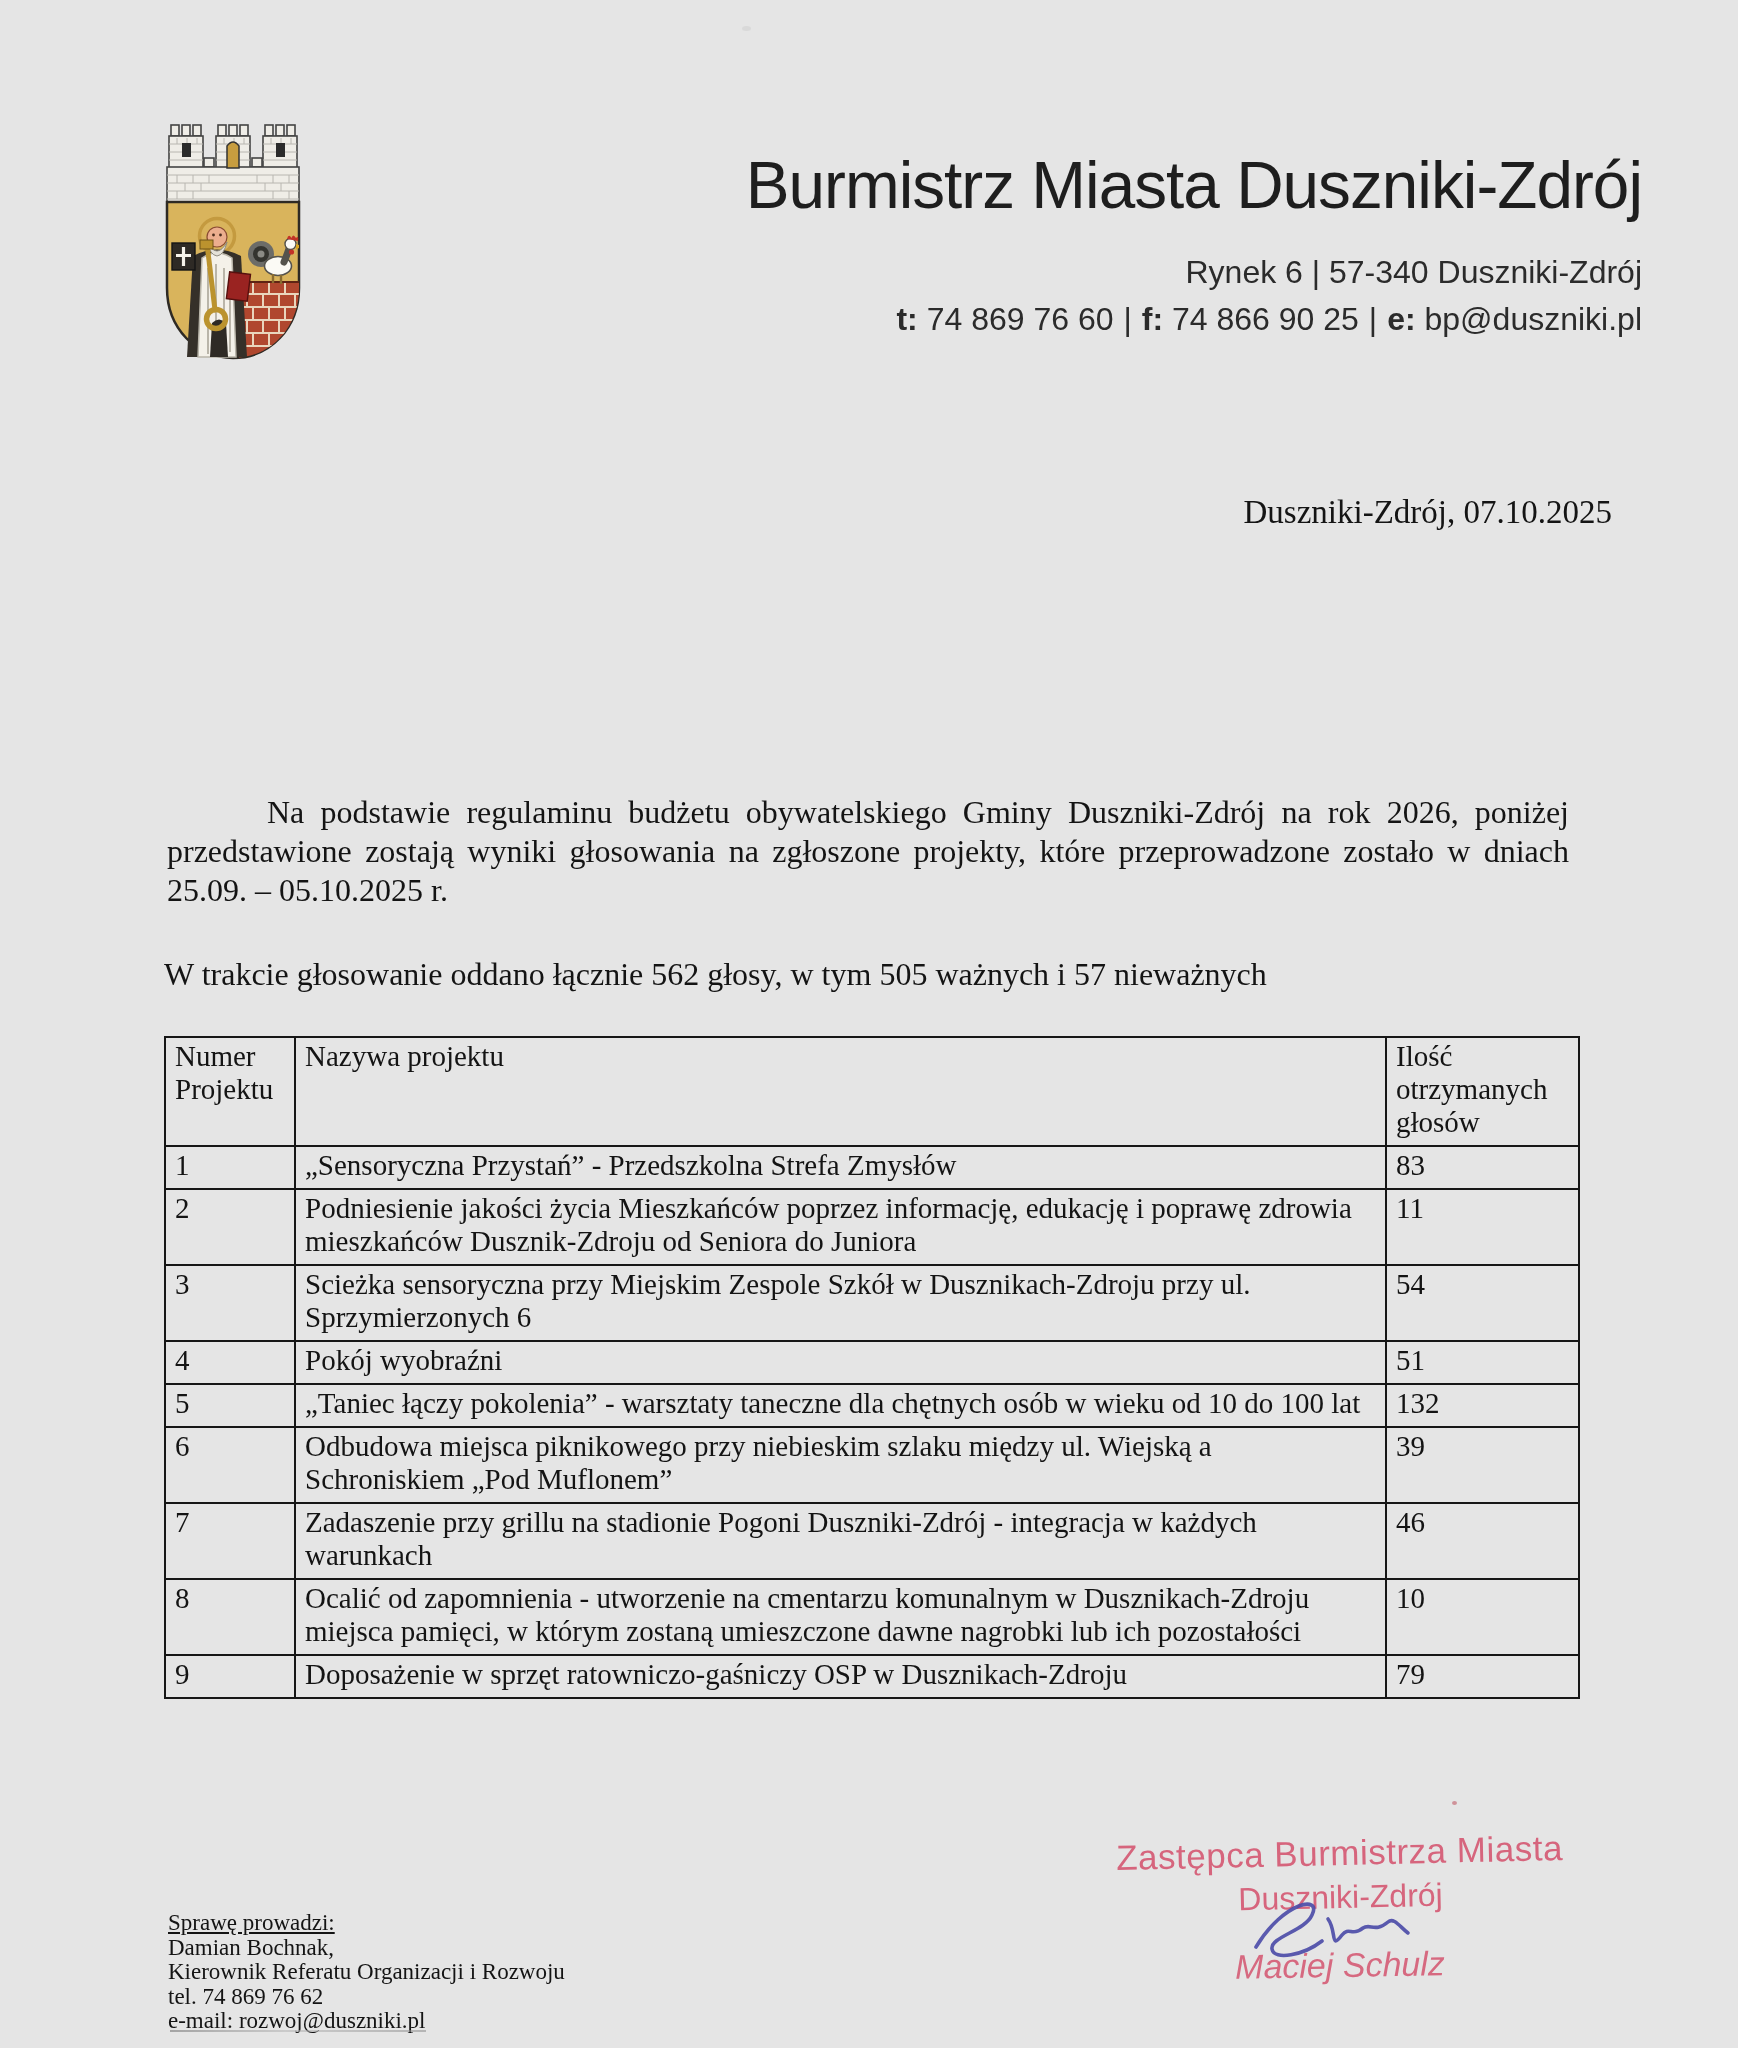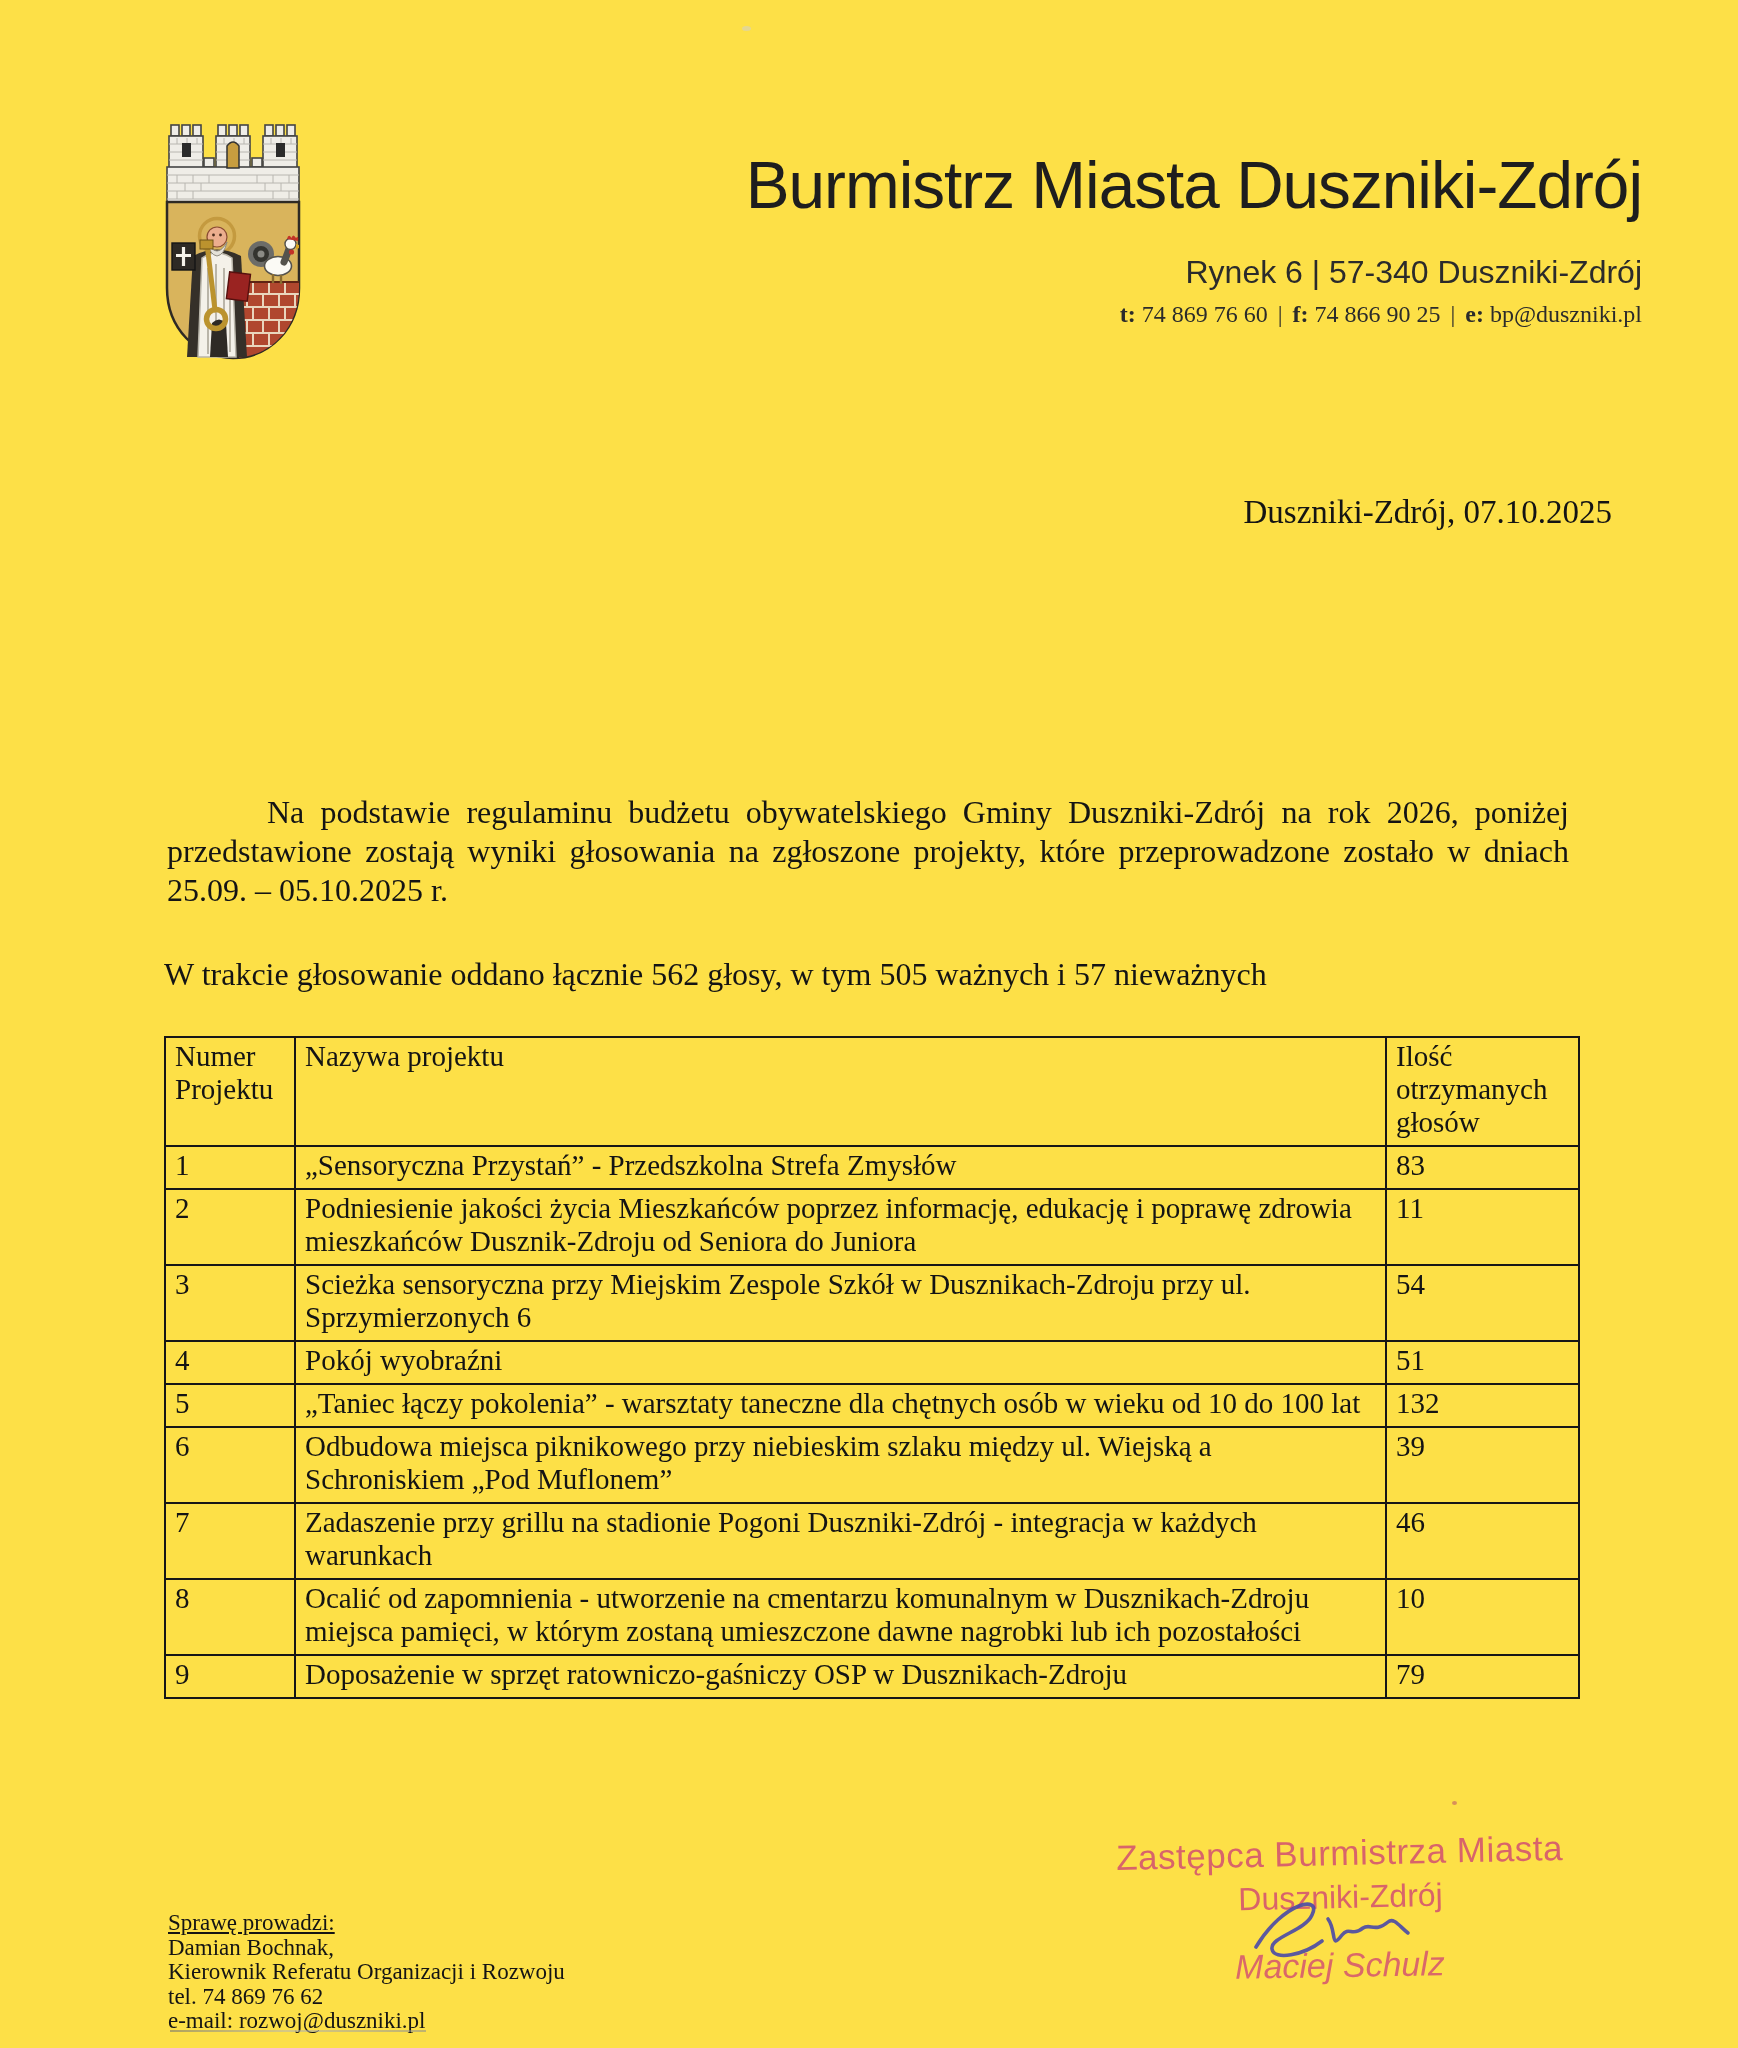--- a/index.html
+++ b/index.html
@@ -1,38 +1,38 @@
 <!DOCTYPE html>
 <html lang="pl"><head>
 <meta charset="utf-8">
 <style>
   html,body { margin:0; padding:0; background:#ffffff; }
   .page {
     position:relative; width:1738px; height:2048px; margin:0 auto;
-    background:#fde047; overflow:hidden;
+    background:#e5e5e5; overflow:hidden;
     font-family:"Liberation Serif","DejaVu Serif",serif; color:#141414;
   }
 
   
   .crest { position:absolute; top:116px; left:157px; width:152px; height:252px; }
   .hdr-title {
     position:absolute; top:148px; left:380px; width:1262px; text-align:right;
     font-family:"Liberation Sans","DejaVu Sans",sans-serif;
     font-size:67px; line-height:1.1; letter-spacing:-1px; color:#1e1e1e;
     transform:scaleX(.98); transform-origin:right center; white-space:nowrap;
   }
   .hdr-address {
     position:absolute; top:254px; left:380px; width:1262px; text-align:right;
     font-family:"Liberation Sans","DejaVu Sans",sans-serif;
     font-size:32px; color:#2b2b2b; white-space:nowrap;
   }
   .hdr-contact {
     position:absolute; top:301px; left:380px; width:1262px; text-align:right;
-    font-family:Liberation Serif, serif;
-    font-size:24px; color:#2b2b2b; white-space:nowrap;
+    font-family:Liberation Sans, sans-serif;
+    font-size:32px; color:#2b2b2b; white-space:nowrap;
   }
   .hdr-contact b { font-weight:bold; }
   .hdr-contact .sep { padding:0 10px; }
 
   
   .date-line {
     position:absolute; top:494px; left:1005px; width:607px; text-align:right;
     font-size:33px; white-space:nowrap;
   }
   .subject {

